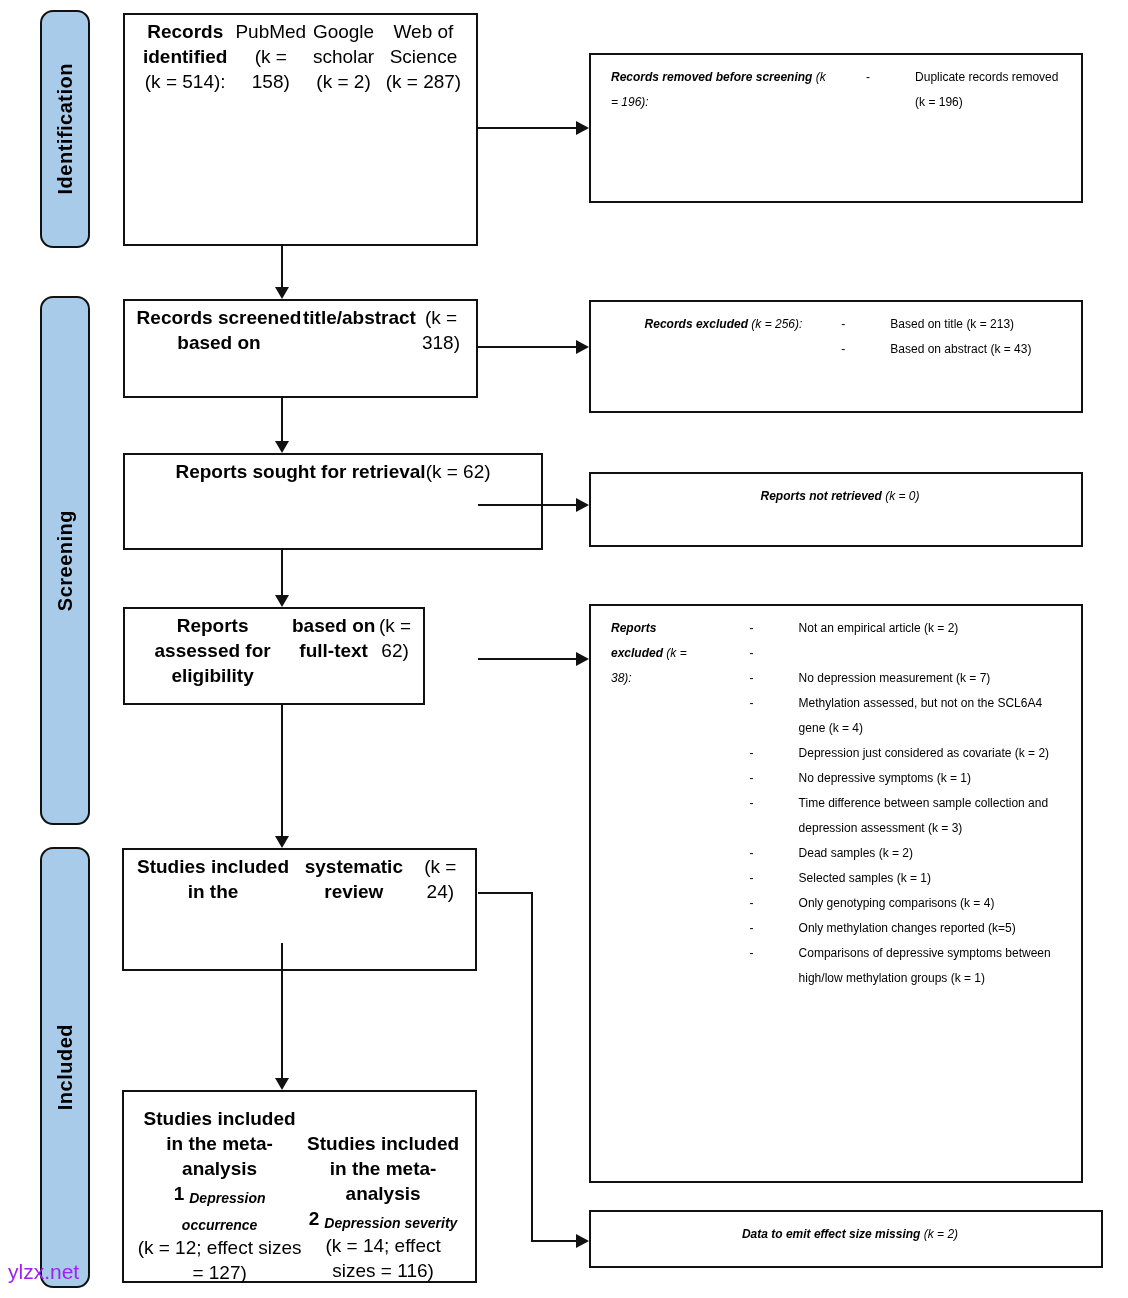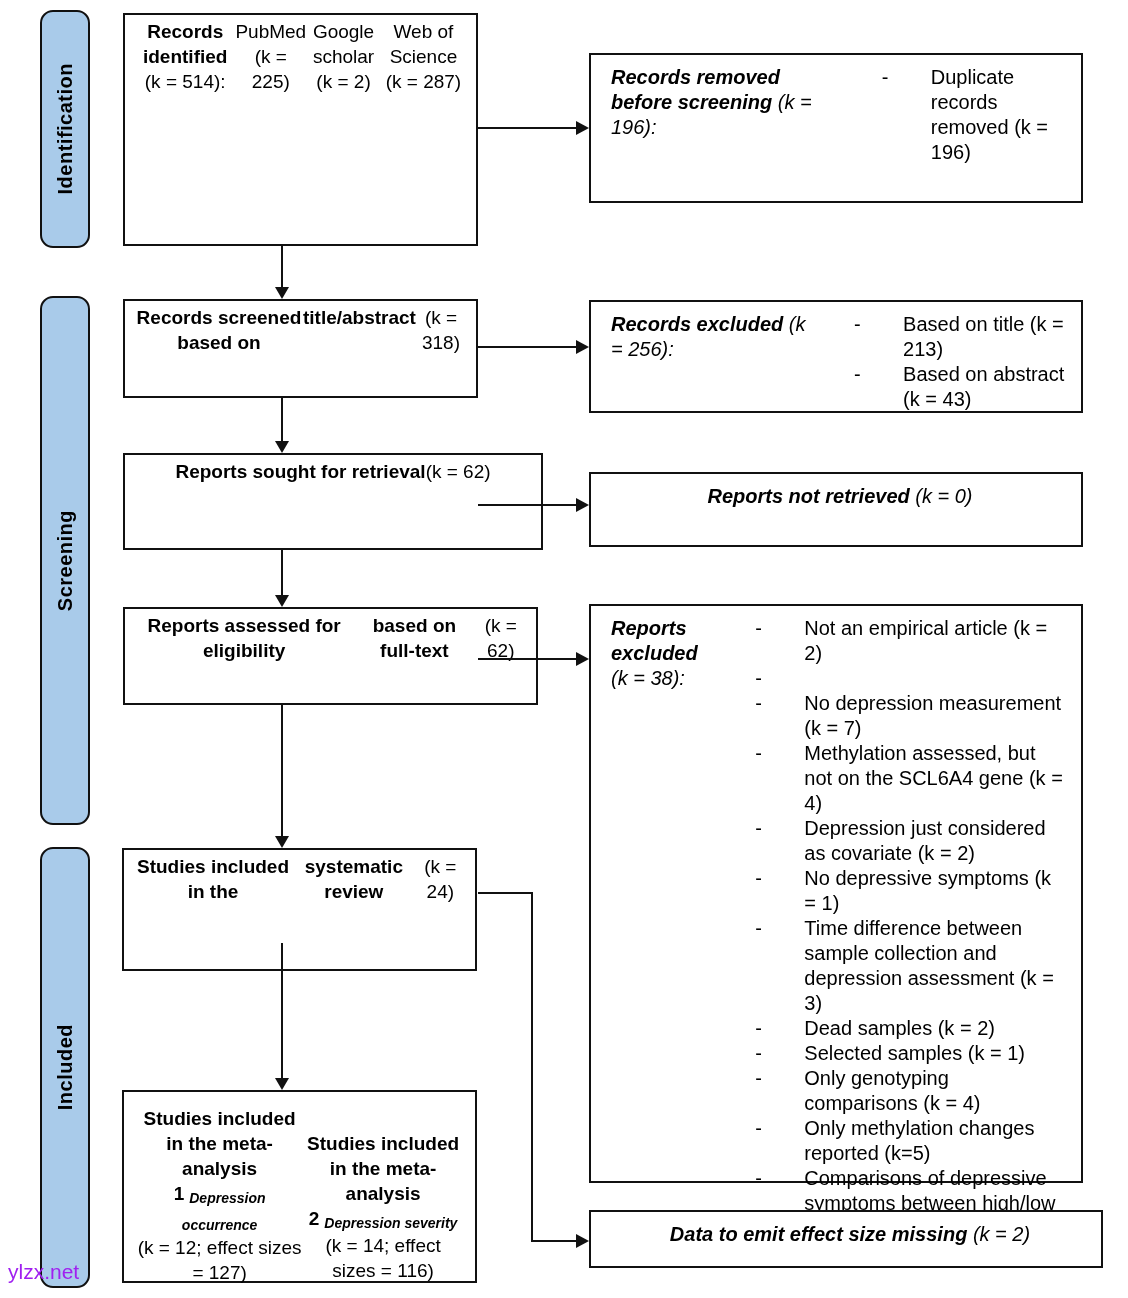--- a/index.html
+++ b/index.html
@@ -16,21 +16,21 @@
   .sidebar .vlabel {
     writing-mode:vertical-rl; transform:rotate(180deg);
     font-weight:bold; font-size:20px; letter-spacing:.5px; white-space:nowrap;
   }
   .box {
     position:absolute; background:#fff; border:2.5px solid #111;
     box-sizing:border-box; display:flex; flex-direction:row; justify-content:center;
   }
   .leftbox { text-align:center; font-size:19px; line-height:25px; padding:4px 10px; }
   .lb-line.b, .b { font-weight:bold; }
-  .rightbox { font-size:20px; line-height:25px; padding:10px 12px 10px 20px; justify-content:center; }
+  .rightbox { font-size:12px; line-height:25px; padding:10px 12px 10px 20px; justify-content:center; }
   .rb-heading { font-weight:bold; font-style:italic; }
   .rb-heading .krest { font-weight:normal; font-style:italic; }
   .bullet { display:flex; }
   .bullet .dash { flex:0 0 88px; padding-left:39px; box-sizing:border-box; }
   .bullet .btext { flex:1; padding-right:4px; }
   .sub { font-size:14px; font-style:italic; font-weight:bold; position:relative; top:3px; margin-left:5px; }
   .metablock + .metablock { margin-top:25px; }
   #arrows { position:absolute; left:0; top:0; pointer-events:none; }
   #watermark {
     position:absolute; left:8px; top:1260px; z-index:5;
@@ -49,37 +49,37 @@
     <span class="vlabel">Screening</span>
   </div>
   <div class="sidebar" style="top:847px; height:441px;">
     <span class="vlabel">Included</span>
   </div>
 
   <div class="box leftbox" style="left:123px; top:13px; width:355px; height:233px;">
     <div class="lb-line">
       <span class="b">Records identified</span><span> (k = 514):</span>
     </div>
-    <div class="lb-line">PubMed (k = 225)</div>
+    <div class="lb-line">PubMed (k = 158)</div>
     <div class="lb-line">Google scholar (k = 2)</div>
     <div class="lb-line">Web of Science (k = 287)</div>
   </div>
 
   <div class="box leftbox" style="left:123px; top:299px; width:355px; height:99px;">
     <div class="lb-line b">Records screened based on</div>
     <div class="lb-line b">title/abstract</div>
     <div class="lb-line">(k = 318)</div>
   </div>
 
   <div class="box leftbox" style="left:123px; top:453px; width:420px; height:97px;">
     <div class="lb-line b">Reports sought for retrieval</div>
     <div class="lb-line">(k = 62)</div>
   </div>
 
-  <div class="box leftbox" style="left:123px; top:607px; width:415px; height:98px;">
+  <div class="box leftbox" style="left:123px; top:607px; width:302px; height:98px;">
     <div class="lb-line b">Reports assessed for eligibility</div>
     <div class="lb-line b">based on full-text</div>
     <div class="lb-line">(k = 62)</div>
   </div>
 
   <div class="box leftbox" style="left:122px; top:848px; width:355px; height:123px;">
     <div class="lb-line b">Studies included in the</div>
     <div class="lb-line b">systematic review</div>
     <div class="lb-line">(k = 24)</div>
   </div>

